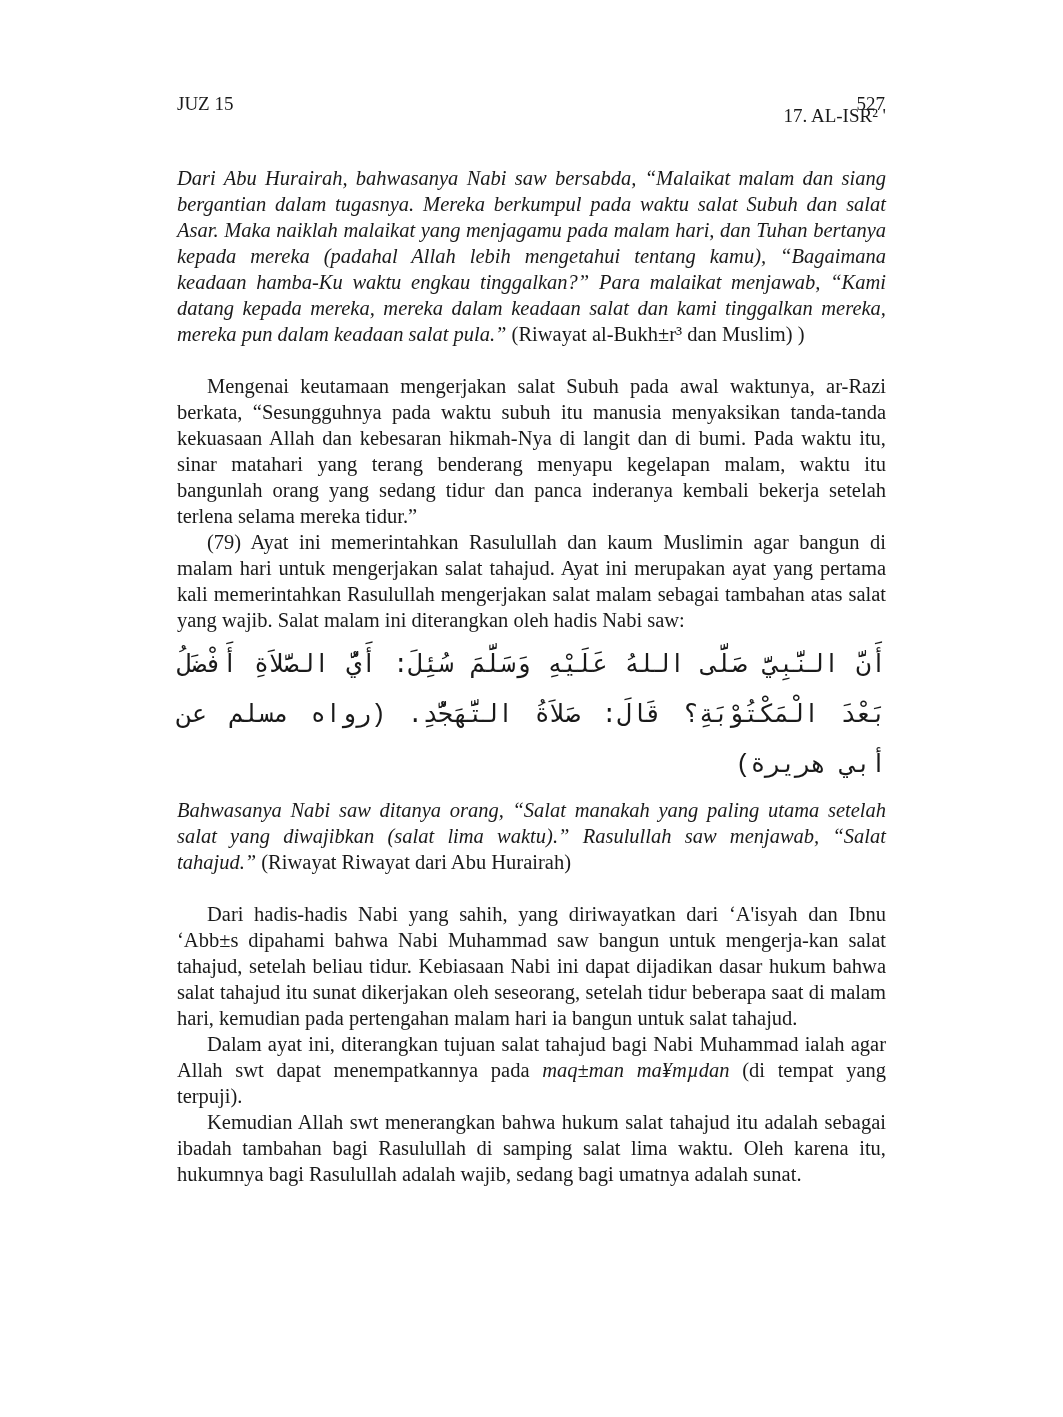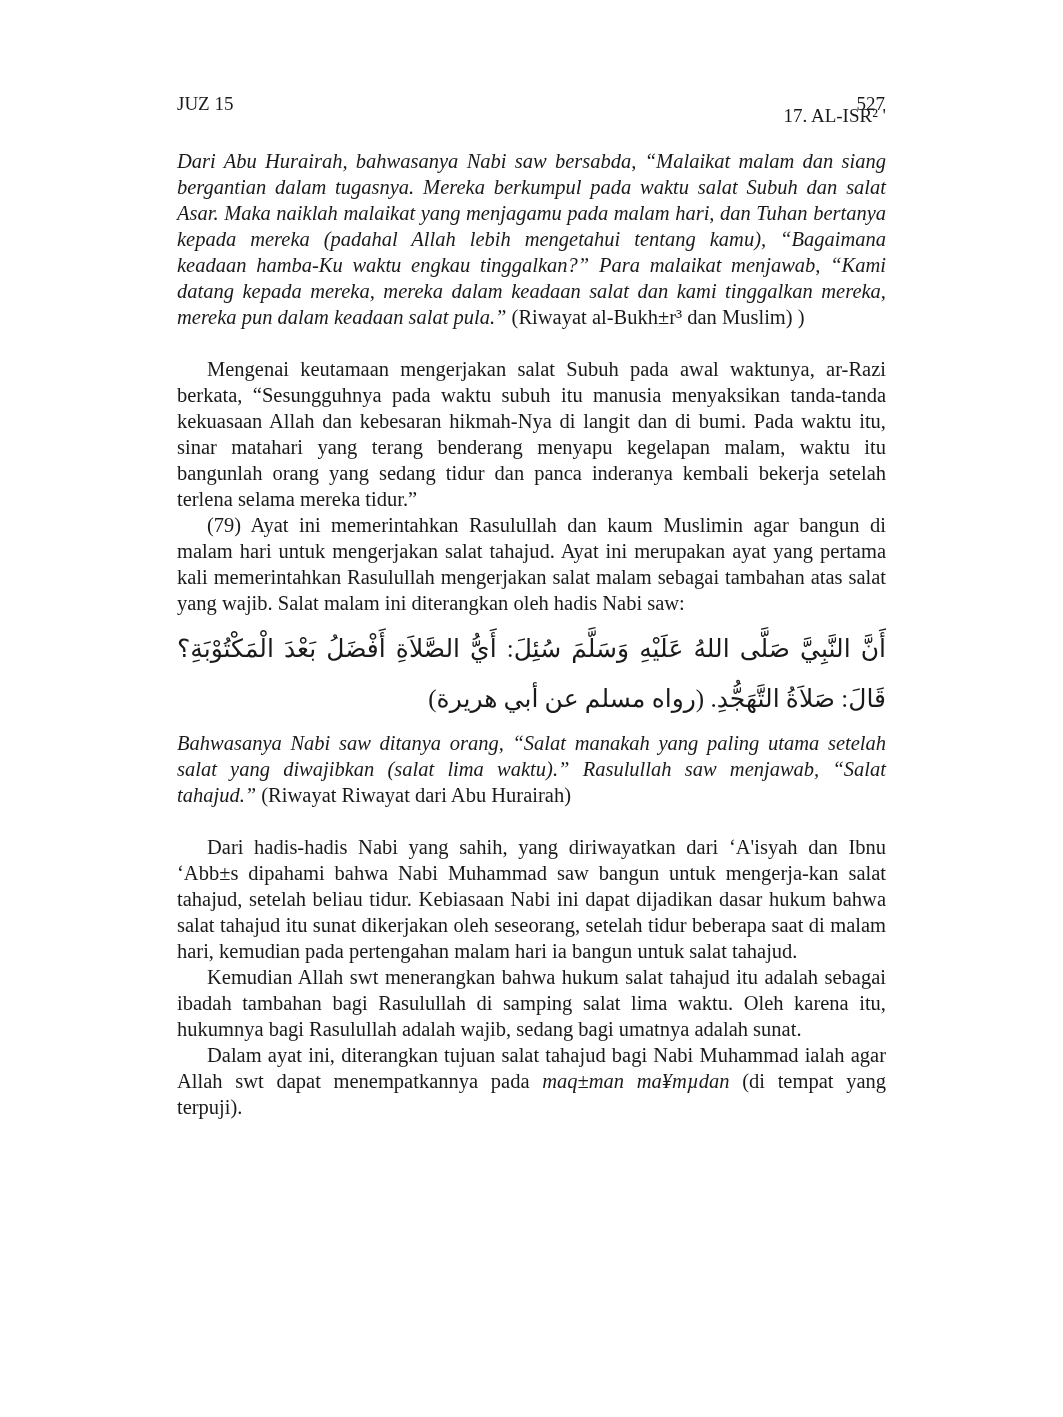--- a/index.html
+++ b/index.html
@@ -24,39 +24,39 @@
       font-size: 19px;
       line-height: 26px;
       margin-top: 15px;
     }
     .page-header .juz { position: absolute; left: 0; top: 0; }
     .page-header .surah { position: absolute; left: 0; right: 0; text-align: right; top: 12px; font-family: Liberation Serif, serif; }
     .page-header .pagenum { position: absolute; right: 1px; top: 0; }
 
     .content {
       position: absolute;
-      top: 148px;
+      top: 165px;
       left: 177px;
       width: 709px;
       font-size: 20.5px;
       line-height: 26px;
       text-align: justify;
     }
     .content p {
       margin: 0;
     }
     .indent { text-indent: 30px; }
     .gap-after { margin-bottom: 26px !important; }
     .it { font-style: italic; }
 
     .arabic {
       direction: rtl;
       text-align: justify;
       text-align-last: right;
-      font-family: Liberation Serif, serif;
+      font-family: Liberation Mono, monospace;
       font-size: 25px;
       line-height: 50px;
       margin: 8px 0 6px 0 !important;
       unicode-bidi: embed;
     }
   </style>
 </head>
 <body>
 
 <div class="page-header">
@@ -72,18 +72,18 @@
   <p class="indent">Mengenai keutamaan mengerjakan salat Subuh pada awal waktunya, ar-Razi berkata, “Sesungguhnya pada waktu subuh itu manusia menyaksikan tanda-tanda kekuasaan Allah dan kebesaran hikmah-Nya di langit dan di bumi. Pada waktu itu, sinar matahari yang terang benderang menyapu kegelapan malam, waktu itu bangunlah orang yang sedang tidur dan panca inderanya kembali bekerja setelah terlena selama mereka tidur.”</p>
 
   <p class="indent">(79) Ayat ini memerintahkan Rasulullah dan kaum Muslimin agar bangun di malam hari untuk mengerjakan salat tahajud. Ayat ini merupakan ayat yang pertama kali memerintahkan Rasulullah mengerjakan salat malam sebagai tambahan atas salat yang wajib. Salat malam ini diterangkan oleh hadis Nabi saw:</p>
 
   <p class="arabic" lang="ar" dir="rtl">أَنَّ النَّبِيَّ صَلَّى اللهُ عَلَيْهِ وَسَلَّمَ سُئِلَ: أَيُّ الصَّلاَةِ أَفْضَلُ بَعْدَ الْمَكْتُوْبَةِ؟ قَالَ: صَلاَةُ التَّهَجُّدِ. (رواه مسلم عن أبي هريرة)</p>
 
   <p class="gap-after"><span class="it">Bahwasanya Nabi saw ditanya orang, “Salat manakah yang paling utama setelah salat yang diwajibkan (salat lima waktu).” Rasulullah saw menjawab, “Salat tahajud.”</span><span> (Riwayat Riwayat dari Abu Hurairah)</span></p>
 
   <p class="indent">Dari hadis-hadis Nabi yang sahih, yang diriwayatkan dari ‘A'isyah dan Ibnu ‘Abb±s dipahami bahwa Nabi Muhammad saw bangun untuk mengerja-kan salat tahajud, setelah beliau tidur. Kebiasaan Nabi ini dapat dijadikan dasar hukum bahwa salat tahajud itu sunat dikerjakan oleh seseorang, setelah tidur beberapa saat di malam hari, kemudian pada pertengahan malam hari ia bangun untuk salat tahajud.</p>
 
+  <p class="indent"><span>Dalam ayat ini, diterangkan tujuan salat tahajud bagi Nabi Muhammad ialah agar Allah swt dapat menempatkannya pada </span><span class="it">maq±man ma¥mµdan</span><span> (di tempat yang terpuji).</span></p>
+
   <p class="indent">Kemudian Allah swt menerangkan bahwa hukum salat tahajud itu adalah sebagai ibadah tambahan bagi Rasulullah di samping salat lima waktu. Oleh karena itu, hukumnya bagi Rasulullah adalah wajib, sedang bagi umatnya adalah sunat.</p>
-
-  <p class="indent"><span>Dalam ayat ini, diterangkan tujuan salat tahajud bagi Nabi Muhammad ialah agar Allah swt dapat menempatkannya pada </span><span class="it">maq±man ma¥mµdan</span><span> (di tempat yang terpuji).</span></p>
 
 
 </div>
 
 </body></html>

